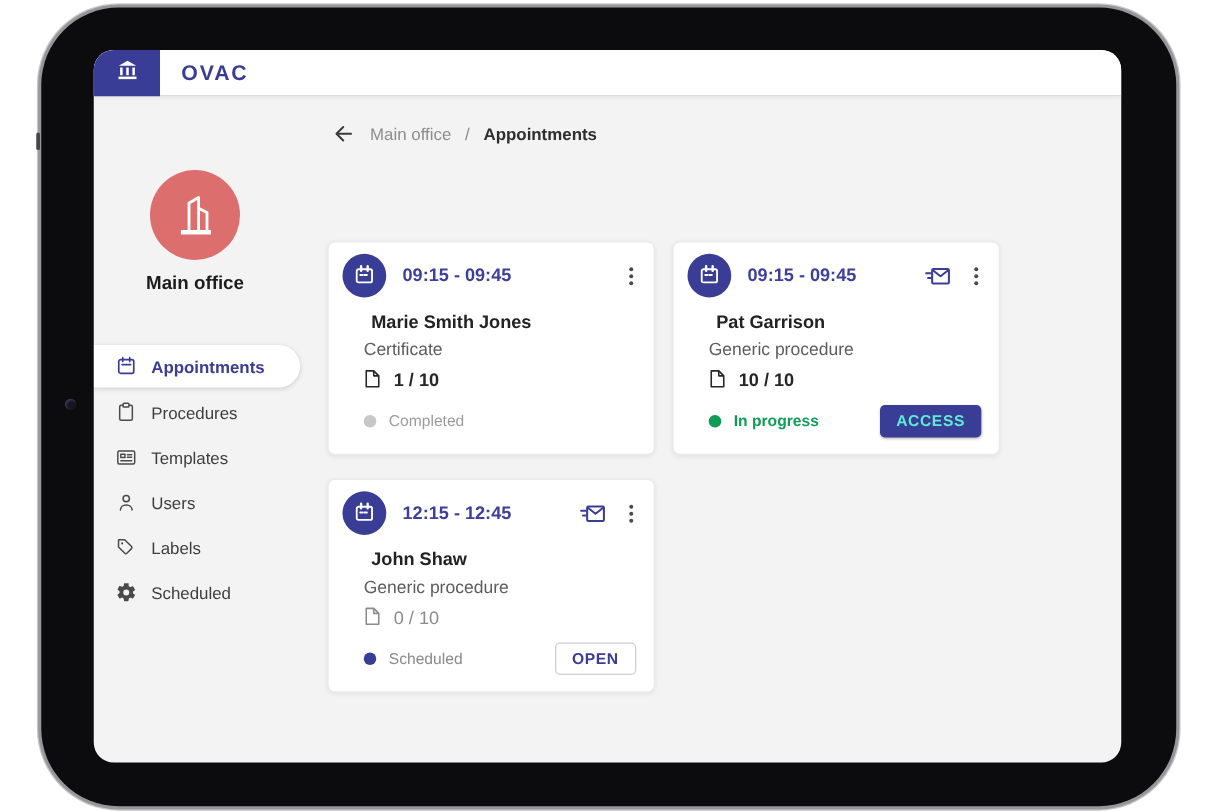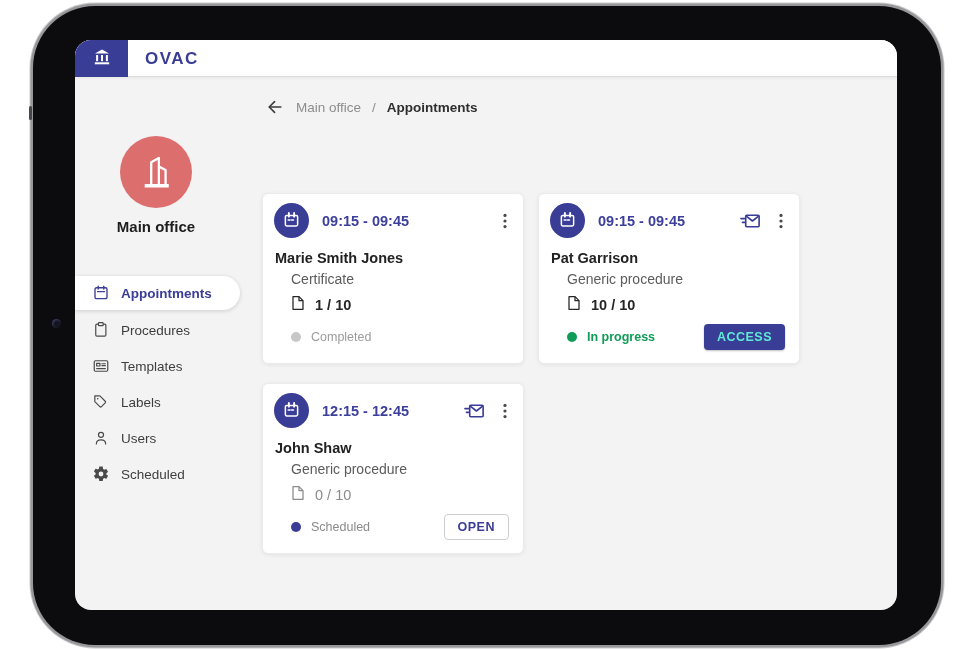--- a/index.html
+++ b/index.html
@@ -98,21 +98,21 @@
     display:flex;align-items:center;
   }
   .cal-badge{
     width:35px;height:35px;border-radius:50%;background:var(--primary);
     flex:0 0 35px;display:flex;align-items:center;justify-content:center;
   }
   .card-time{margin-left:13px;font-size:14.5px;font-weight:600;color:var(--time-blue);}
   .hspacer{flex:1;}
   .send-btn{display:flex;align-items:center;margin-right:11px;cursor:pointer;}
   .kebab{display:flex;align-items:center;justify-content:center;width:16px;cursor:pointer;}
-  .card-name{position:absolute;left:12px;top:56px;font-size:14.5px;font-weight:700;color:#222;}
+  .card-name{position:absolute;left:34px;top:56px;font-size:14.5px;font-weight:700;color:#222;}
   .card-proc{position:absolute;left:28px;top:77px;font-size:14px;color:#5c5c5c;}
   .card-docs{
     position:absolute;left:27px;top:100px;display:flex;align-items:center;gap:9px;
     font-size:14.5px;font-weight:700;color:#262626;
   }
   .card-docs.muted{color:#8b8b8b;font-weight:400;}
   .card-footer{
     position:absolute;left:28px;right:14px;bottom:13px;height:26px;
     display:flex;align-items:center;
   }
@@ -205,35 +205,35 @@
           <svg width="18" height="18" viewBox="0 0 24 24" fill="none" stroke="#4a4a4a" stroke-width="1.6" stroke-linejoin="round">
             <rect x="3" y="5" width="18" height="14" rx="1.6"></rect>
             <rect x="6.2" y="8.4" width="4.4" height="3.6"></rect>
             <path d="M13.2 9 h4.6 M13.2 11.6 h4.6 M6.2 15.4 h11.6" stroke-linecap="round"></path>
           </svg>
         </span>
         <span>Templates</span>
       </div>
       <div class="menu-item">
         <span class="mi">
+          <svg width="18" height="18" viewBox="0 0 24 24" fill="none" stroke="#4a4a4a" stroke-width="1.6" stroke-linecap="round">
+            <circle cx="12" cy="7.8" r="3.4"></circle>
+            <path d="M5.8 20 c0 -3.4 2.8 -5.4 6.2 -5.4 s6.2 2 6.2 5.4"></path>
+          </svg>
+        </span>
+        <span>Users</span>
+      </div>
+      <div class="menu-item">
+        <span class="mi">
           <svg width="18" height="18" viewBox="0 0 24 24" fill="none" stroke="#4a4a4a" stroke-width="1.6" stroke-linejoin="round">
             <path d="M3.8 3.8 h6 a1.6 1.6 0 0 1 1.1 .45 l6.7 6.7 a1.6 1.6 0 0 1 0 2.25 l-4.9 4.9 a1.6 1.6 0 0 1 -2.25 0 l-6.7 -6.7 A1.6 1.6 0 0 1 3.8 10 Z"></path>
             <circle cx="7.6" cy="7.6" r="1.1" fill="#4a4a4a" stroke="none"></circle>
           </svg>
         </span>
         <span>Labels</span>
-      </div>
-      <div class="menu-item">
-        <span class="mi">
-          <svg width="18" height="18" viewBox="0 0 24 24" fill="none" stroke="#4a4a4a" stroke-width="1.6" stroke-linecap="round">
-            <circle cx="12" cy="7.8" r="3.4"></circle>
-            <path d="M5.8 20 c0 -3.4 2.8 -5.4 6.2 -5.4 s6.2 2 6.2 5.4"></path>
-          </svg>
-        </span>
-        <span>Users</span>
       </div>
       <div class="menu-item">
         <span class="mi">
           <svg width="18" height="18" viewBox="0 0 24 24" fill="#4a4a4a" fill-rule="evenodd">
             <path d="M19.14 12.94a7.14 7.14 0 0 0 .06-.94 7.14 7.14 0 0 0-.06-.94l2.03-1.58a.5.5 0 0 0 .12-.64l-1.92-3.32a.5.5 0 0 0-.61-.22l-2.39.96a7.3 7.3 0 0 0-1.62-.94l-.36-2.54A.5.5 0 0 0 13.9 2h-3.8a.5.5 0 0 0-.49.42l-.36 2.54a7.3 7.3 0 0 0-1.62.94l-2.39-.96a.5.5 0 0 0-.61.22L2.71 8.48a.5.5 0 0 0 .12.64l2.03 1.58a7.14 7.14 0 0 0 0 1.88l-2.03 1.58a.5.5 0 0 0-.12.64l1.92 3.32c.14.24.42.34.61.22l2.39-.96c.5.38 1.03.7 1.62.94l.36 2.54c.04.24.24.42.49.42h3.8c.25 0 .45-.18.49-.42l.36-2.54a7.3 7.3 0 0 0 1.62-.94l2.39.96c.23.09.5 0 .61-.22l1.92-3.32a.5.5 0 0 0-.12-.64ZM12 15.2A3.2 3.2 0 1 1 15.2 12 3.2 3.2 0 0 1 12 15.2Z"></path>
           </svg>
         </span>
         <span>Scheduled</span>
       </div>
     </div>

